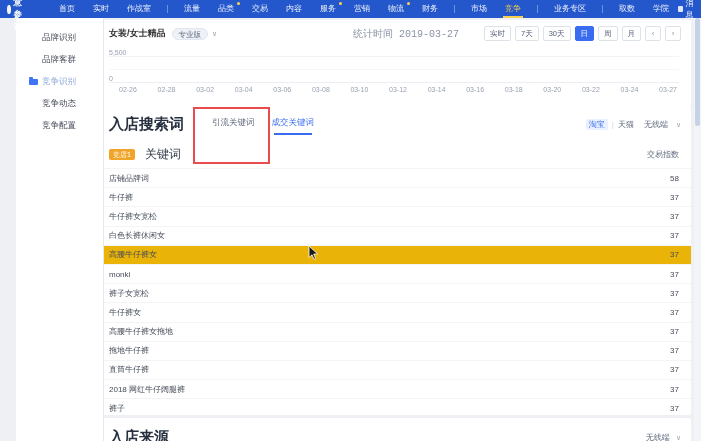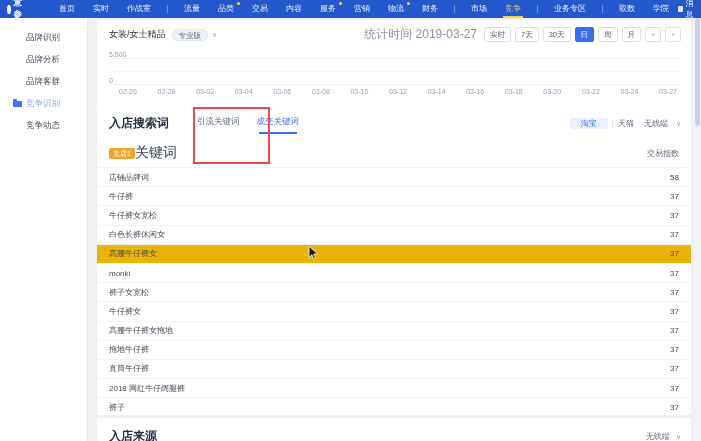--- a/index.html
+++ b/index.html
@@ -27,45 +27,45 @@
   }
   .nav-item.active { color:#f7cf4e;font-family:Liberation Serif, serif; }
   .nav-item.active::before {
     content:""; position:absolute; left:20%; right:20%; bottom:0; height:2px; background:#f7cf4e;
   }
   .nav-right { margin-left:auto; margin-right:9px; display:flex; align-items:center; gap:3px; position:relative; }
   .msg-icon { width:7px; height:6px; background:rgba(255,255,255,.85); border-radius:1px; }
   .nav-right::after { content:""; position:absolute; top:-2px; right:-4px; width:3px; height:3px; border-radius:50%; background:#ffd34f; }
   
   .sidebar {
-    position:absolute; top:18px; left:0; width:88px; bottom:0;
+    position:absolute; top:18px; left:16px; width:88px; bottom:0;
     background:#fff; border-right:1px solid #e6e9ef; padding-top:9px; z-index:5;
   }
   .side-item {
     height:22px; display:flex; align-items:center; gap:4px;
     padding-left:26px; font-size:8.5px; color:#454c59; cursor:pointer; white-space:nowrap;
   }
   .folder-icon { display:none; position:relative; width:9px; height:6px; background:#3f74f6; border-radius:1px; flex:none; }
   .folder-icon::before { content:""; position:absolute; top:-2px; left:0; width:4px; height:2px; background:#3f74f6; border-radius:1px 1px 0 0; }
   .side-item.has-folder { padding-left:13px; color:#8ea9d6; }
   .side-item.has-folder .folder-icon { display:inline-block; }
   
   .main { position:absolute; left:88px; top:18px; right:0; bottom:0; background:#eef0f4; }
   .card { position:absolute; left:9px; width:594px; background:#fff; border-radius:2px; }
   
   .card-trend { top:2px; height:86px; }
   .trend-header { display:flex; align-items:center; padding:6px 10px 2px 12px; }
-  .cat-title { font-size:9px; font-weight:normal; color:#333; }
+  .cat-title { font-size:9px; font-weight:bold; color:#333; }
   .version-badge {
     margin-left:6px; font-size:7.5px; color:#667085; background:#eef1f6;
     border:1px solid #e2e6ee; border-radius:8px; padding:0 6px; height:12px; line-height:11px;
   }
   .chev { color:#98a2b3; font-size:7px; margin-left:4px; }
   .trend-right { margin-left:auto; display:flex; align-items:center; gap:4px; }
-  .stat-time { font-size:12px; color:#8a93a6; margin-right:3px; }
+  .stat-time { font-size:10px; color:#8a93a6; margin-right:21px;font-family:Liberation Mono, monospace; }
   .range-btn {
     height:15px; line-height:13px; padding:0 5px; border:1px solid #dde1e8; border-radius:2px;
     background:#fff; color:#55607a; font-size:7.5px; cursor:pointer; white-space:nowrap;
   }
   .range-btn.active { background:#3a6cf0; border-color:#3a6cf0; color:#fff; }
   .nav-arrow {
     width:16px; height:15px; border:1px solid #dde1e8; border-radius:2px; background:#fff;
     color:#8a93a6; font-size:8px; text-align:center; line-height:13px; cursor:pointer;
   }
   .chart { position:relative; margin:2px 12px 0 12px; height:58px; }
@@ -74,35 +74,35 @@
   .grid-zero { position:absolute; left:0; right:0; top:37px; border-top:1px solid #eceef3; }
   .y-top { position:absolute; left:0; top:4px; font-size:7px; color:#98a2b3; }
   .y-zero { position:absolute; left:0; top:30px; font-size:7px; color:#98a2b3; }
   .x-labels {
     position:absolute; left:10px; right:2px; top:41px; display:flex;
     justify-content:space-between; font-size:7px; color:#98a2b3;
   }
   
   .card-search { top:88px; height:309px; }
   .search-header { display:flex; align-items:center; padding:9px 10px 6px 12px; }
-  .card-title { font-size:12px; font-weight:bold; color:#26303f;font-family:Liberation Mono, monospace; }
+  .card-title { font-size:15px; font-weight:bold; color:#26303f;font-family:Liberation Mono, monospace; }
   .tabs { display:flex; gap:17px; margin-left:28px; }
   .tab { position:relative; font-size:8.5px; color:#606a7d; cursor:pointer; padding-bottom:3px; }
   .tab.active { color:#3a6cf0; }
   .tab.active::after { content:""; position:absolute; left:2px; right:2px; bottom:-3px; height:2px; background:#3a6cf0; }
   .platform { margin-left:auto; display:flex; align-items:center; gap:4px; font-size:8px; color:#606a7d; }
-  .pf-taobao { color:#3a6cf0; background:#e9f0ff; border-radius:2px; padding:0 11px; }
+  .pf-taobao { color:#3a6cf0; background:#e9f0ff; border-radius:2px; padding:0 3px; }
   .pf-sep { color:#d0d5dd; }
   .pf-terminal { margin-left:6px; }
   .filter-row { display:flex; align-items:center; padding:6px 12px 5px 12px; }
   .gold-badge {
     background:#f0a428; color:#fff; font-size:7px; border-radius:2px;
     padding:1px 4px; line-height:9px;
   }
-  .col-kw { margin-left:0; font-size:14px; color:#39414f; }
+  .col-kw { margin-left:10px; font-size:12px; color:#39414f; }
   .col-val { margin-left:auto; font-size:8px; color:#606a7d; }
   .kw-row {
     display:flex; align-items:center; height:19.2px; padding:0 12px;
     border-top:1px solid #f3f4f6; font-size:8px; color:#454c59; cursor:pointer;
   }
   .kw-row.hover { background:#eab308; }
   .kw-val { margin-left:auto; color:#454c59; }
   
   .card-source { top:400px; height:44px; }
   .source-header { display:flex; align-items:center; padding:10px 10px 0 12px; }
@@ -172,41 +172,41 @@
   </div>
 </div>
 
 <div class="sidebar">
 
     <div class="side-item">
 
       <span>品牌识别</span>
     </div>
 
-    <div class="side-item">
-
-      <span>品牌分析</span>
-    </div>
 
     <div class="side-item">
 
       <span>品牌客群</span>
     </div>
 
     <div class="side-item has-folder">
       <span class="folder-icon"></span>
       <span>竞争识别</span>
     </div>
 
     <div class="side-item">
 
       <span>竞争动态</span>
     </div>
 
 
+    <div class="side-item">
+
+      <span>竞争配置</span>
+    </div>
   </div>
 
 <div class="main">
 
   <div class="card card-trend">
     <div class="trend-header">
       <span class="cat-title">女装/女士精品</span>
       <span class="version-badge">专业版</span>
       <span class="chev">∨</span>
       <div class="trend-right">

